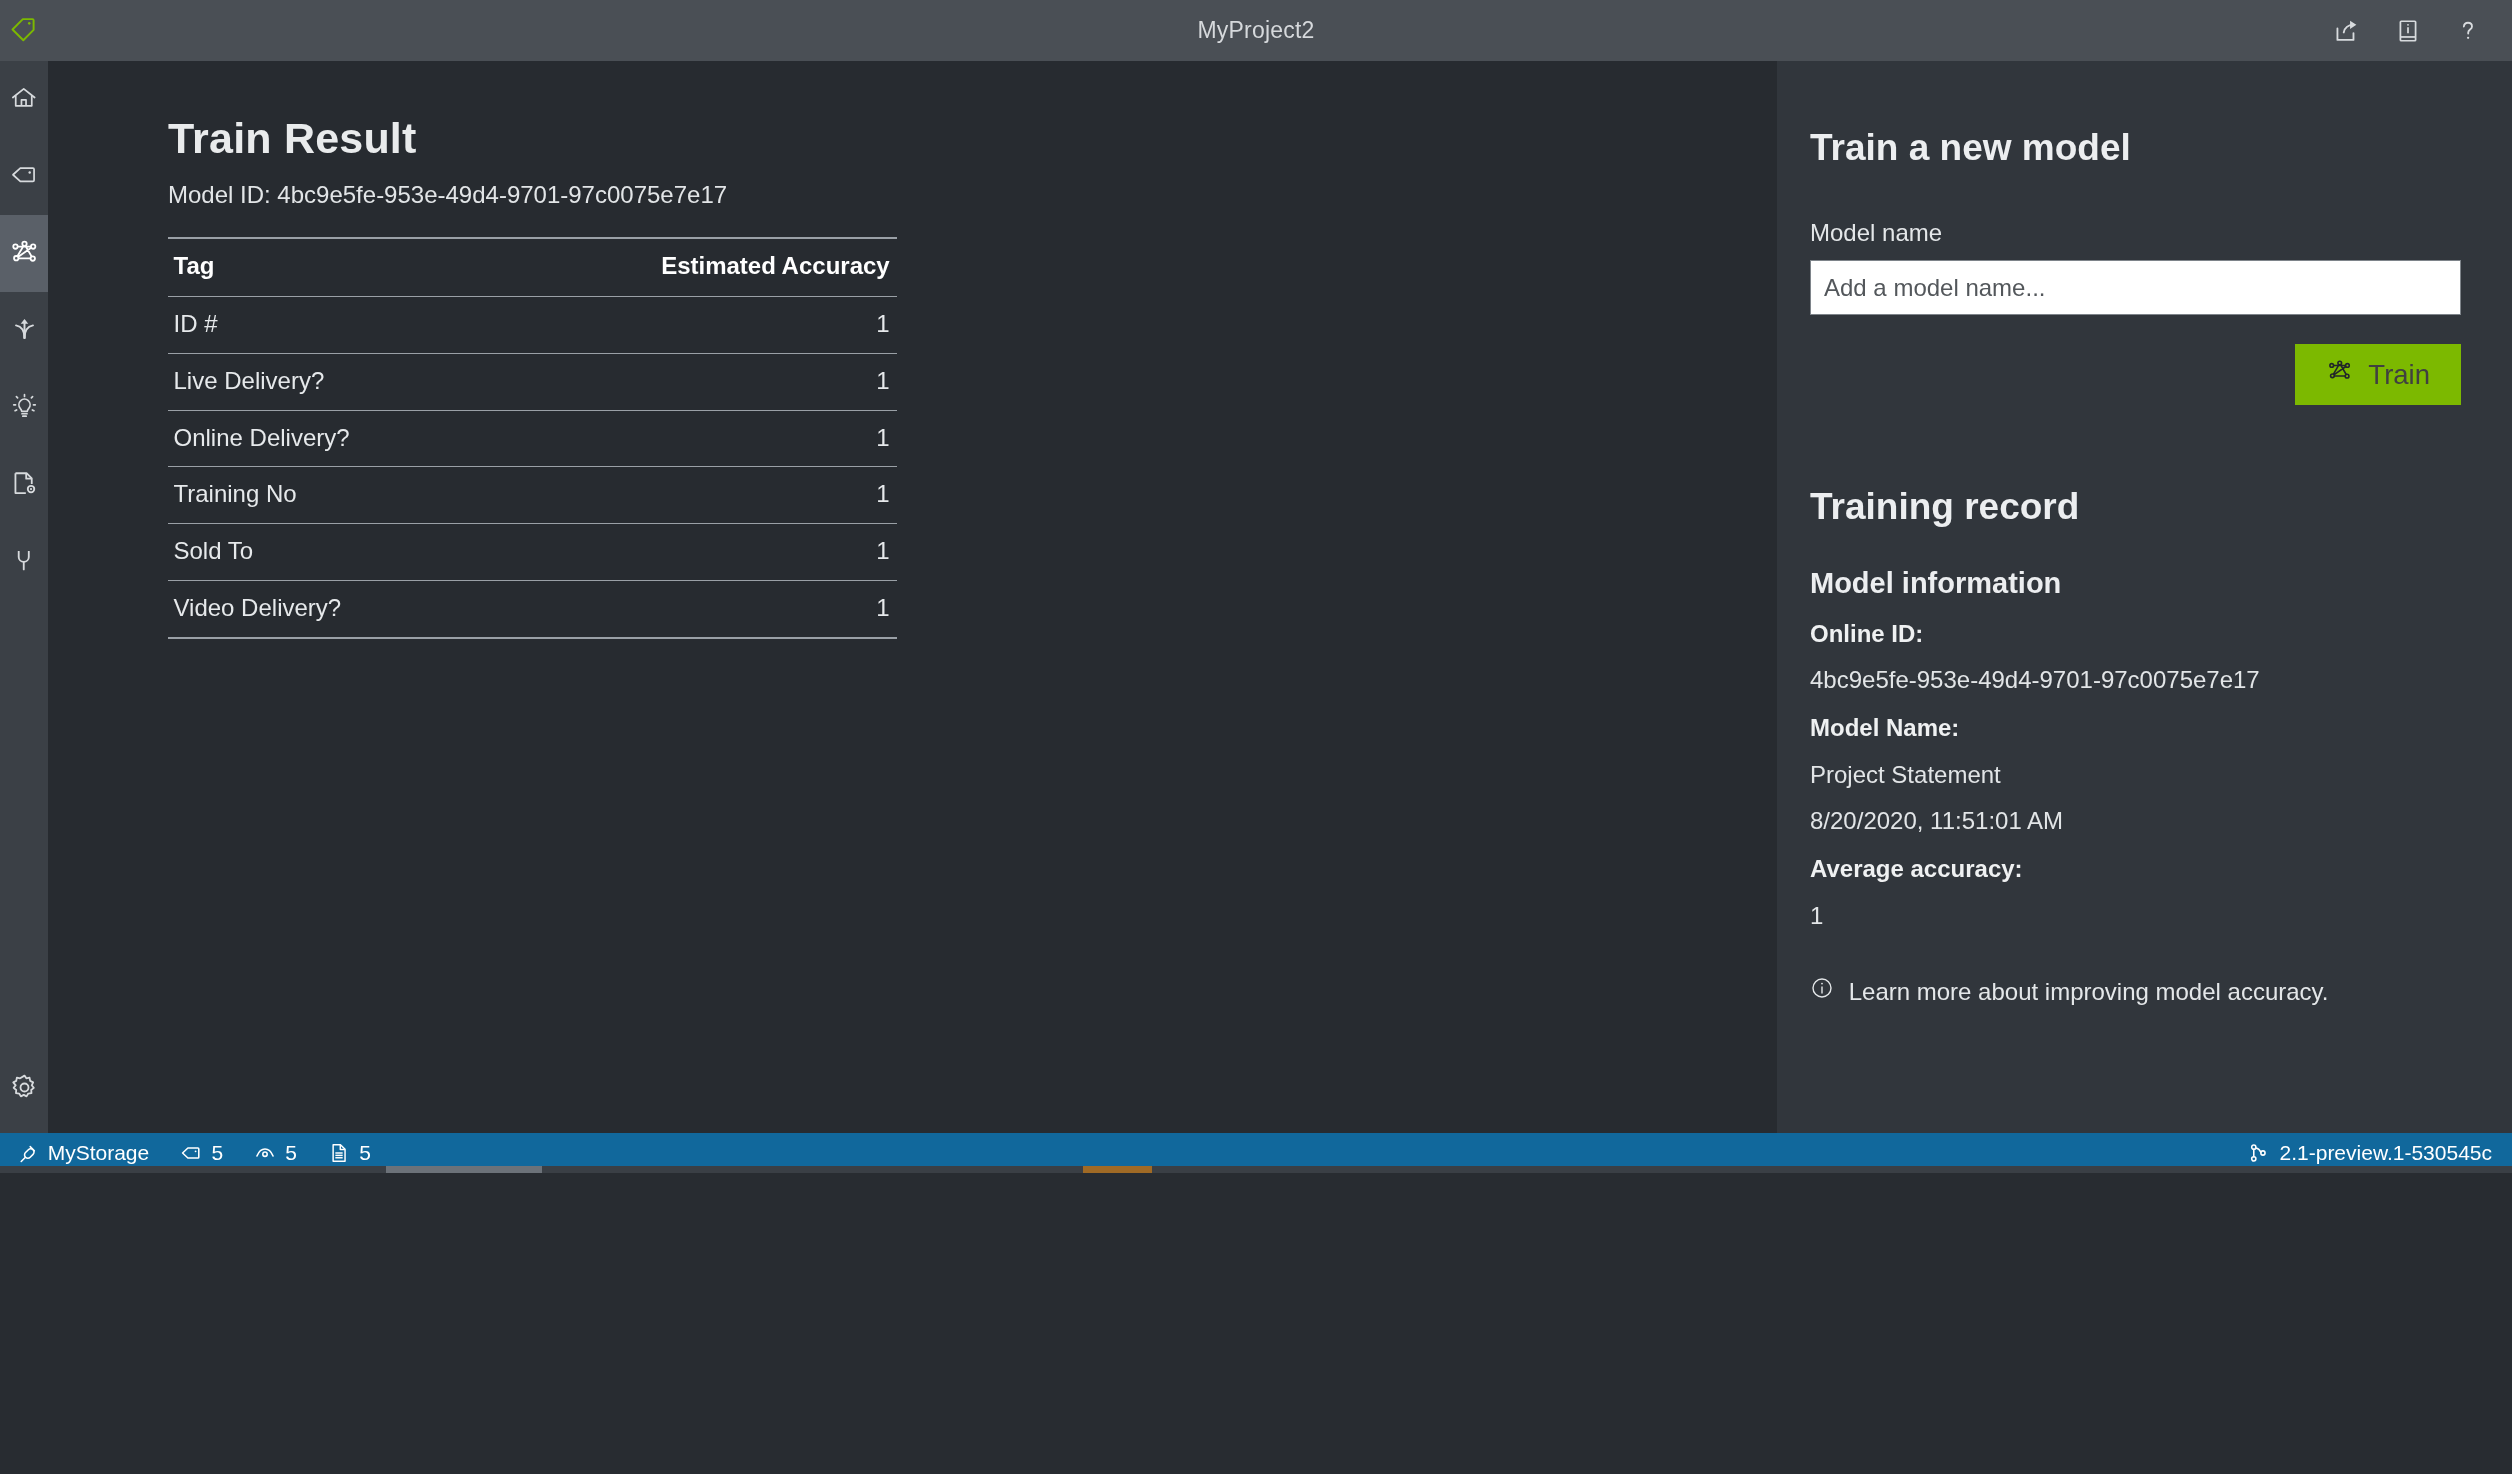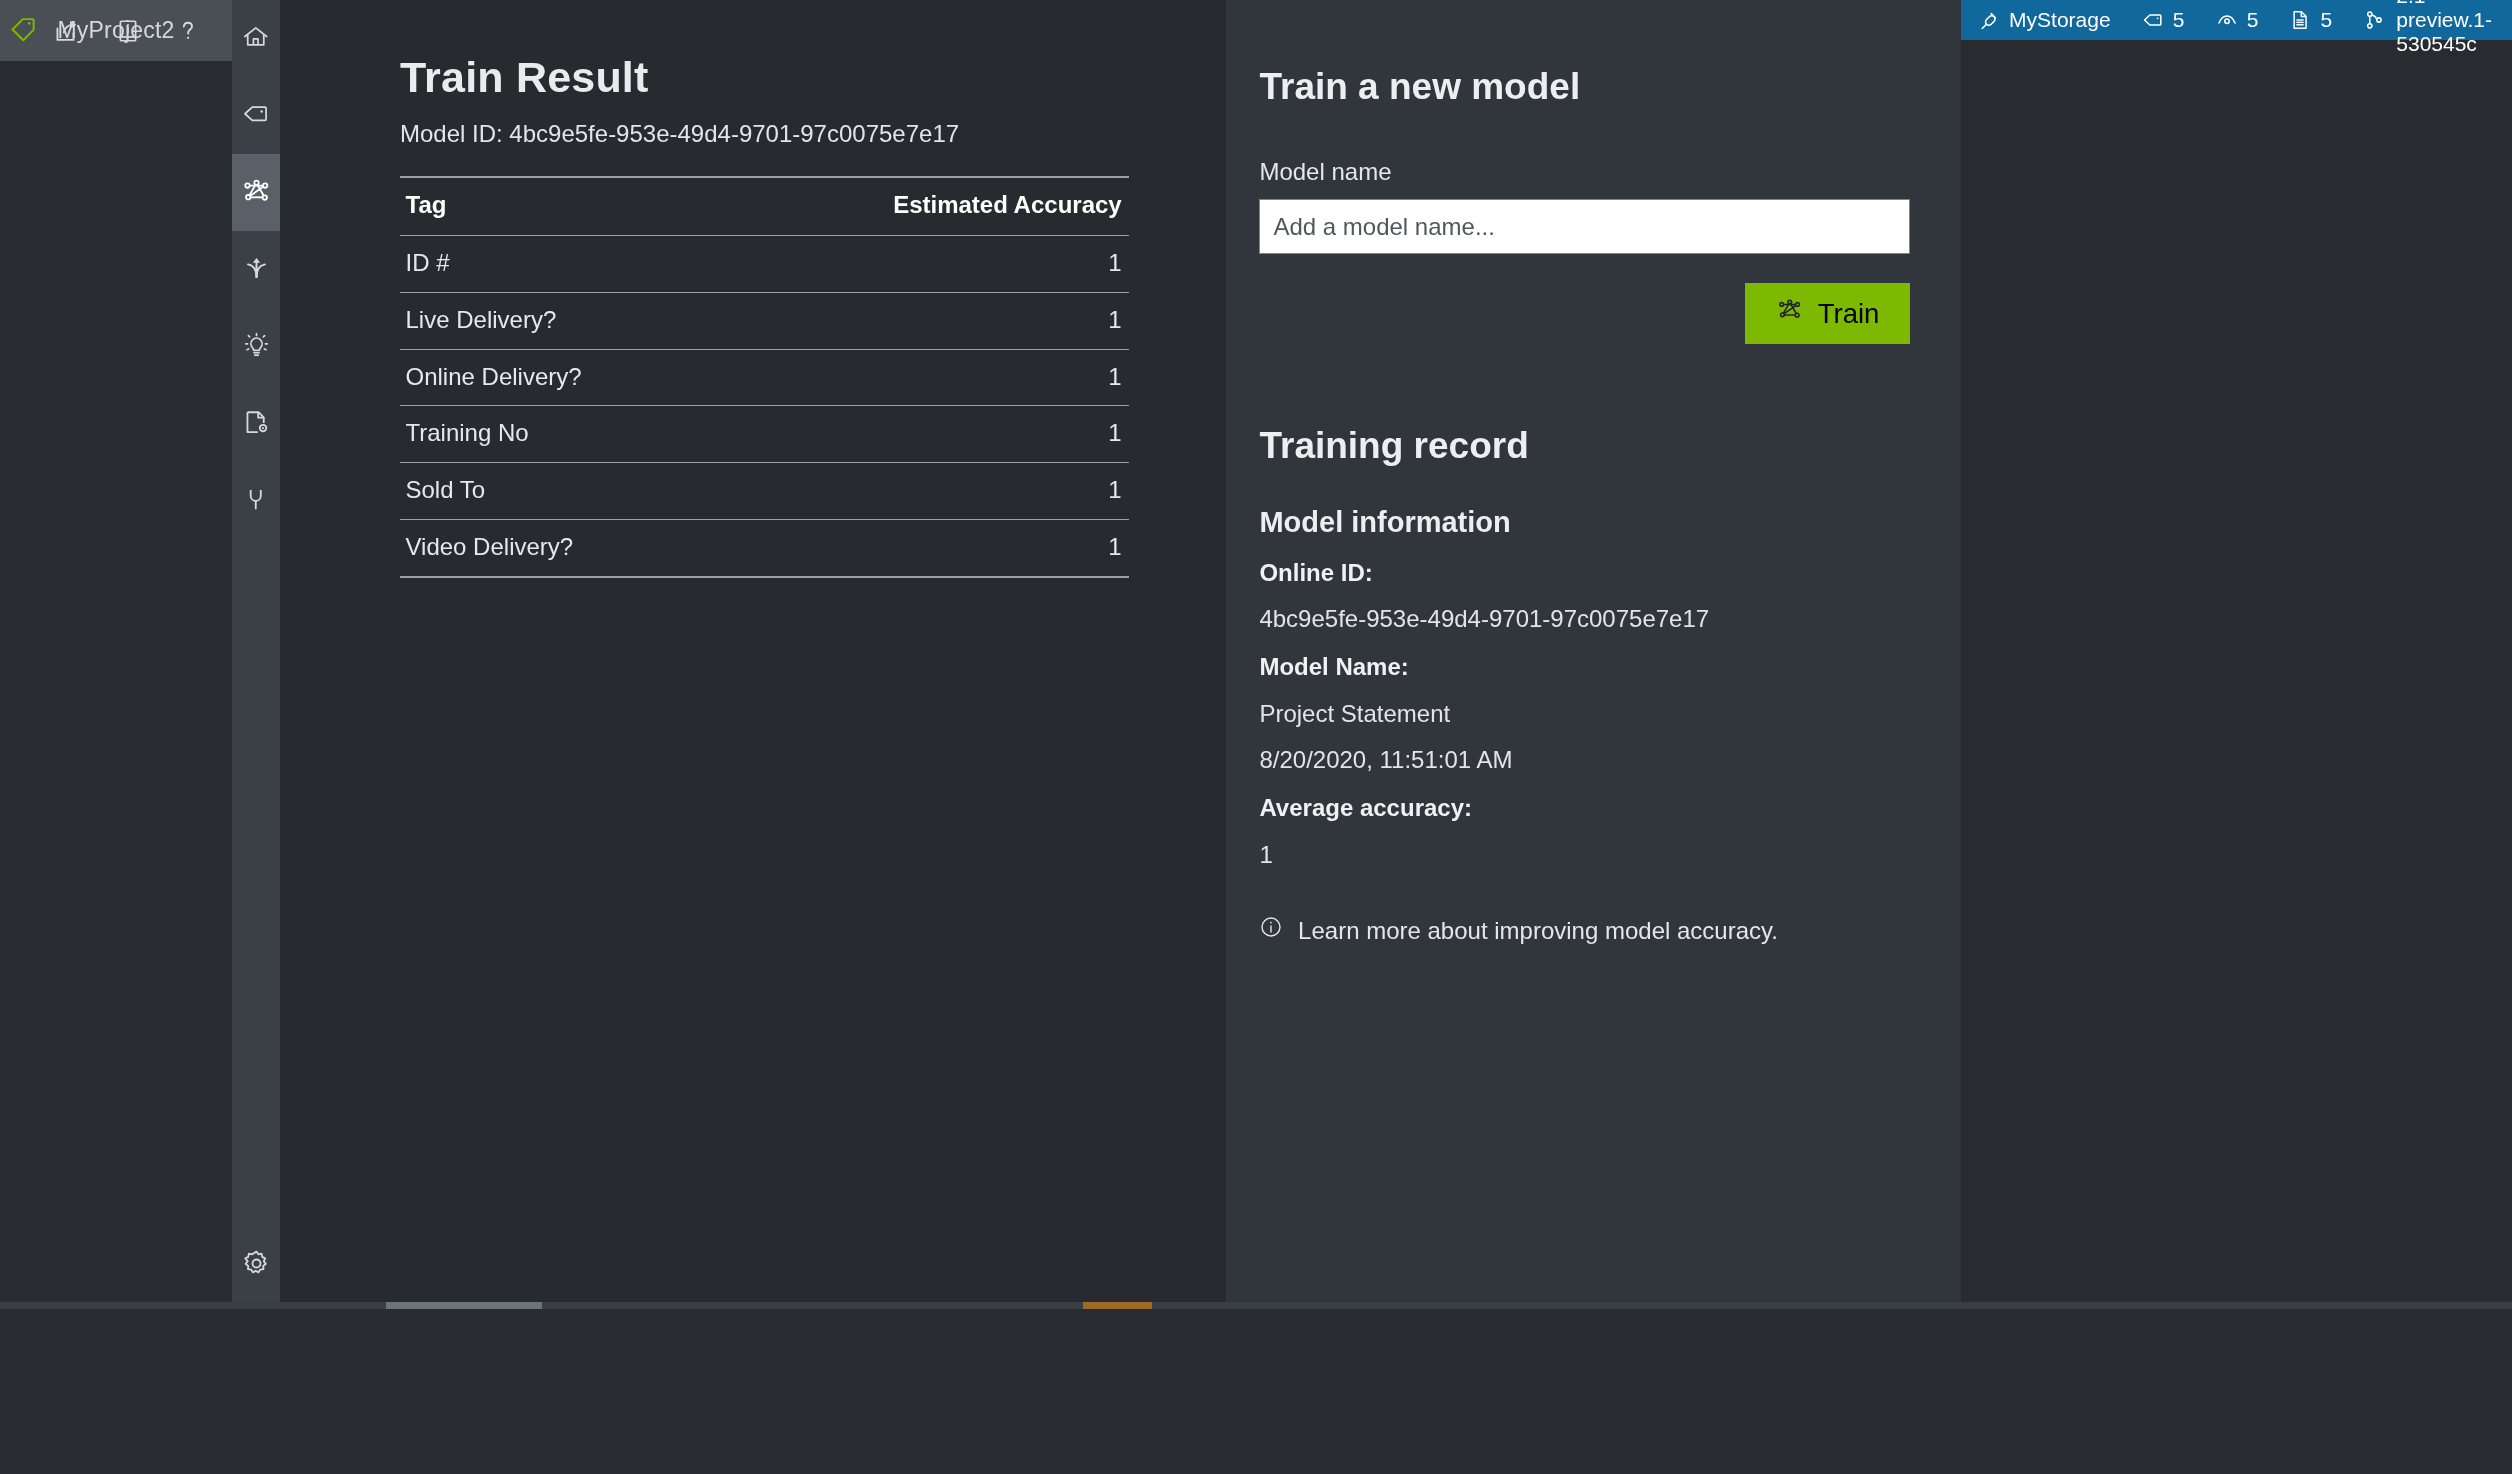--- a/index.html
+++ b/index.html
@@ -2,21 +2,21 @@
 <html style="font-size:14.7px"><head>
 <meta charset="utf-8">
 <style>
   * { box-sizing: border-box; margin: 0; padding: 0; }
   html, body {
     width: 2512px; height: 1475px;
     background: #282c31;
     font-family: "Liberation Sans", sans-serif;
     overflow: hidden;
   }
-  #app { position: relative; width: 2512px; height: 1309px; display: flex; flex-direction: row; }
+  #app { position: relative; width: 2512px; height: 1173px; display: flex; flex-direction: column; }
 
   
   .titlebar {
     height: 61px; flex: 0 0 61px;
     background: #4a4f55;
     display: flex; align-items: center;
     position: relative;
   }
   .titlebar-logo { width: 48px; height: 61px; display: flex; align-items: center; justify-content: center; }
   .titlebar-title {
@@ -72,21 +72,21 @@
   .rp-label { margin-top: 50px; font-size: 24px; color: #e4e7e9; }
   .rp-input {
     margin-top: 13px; width: 100%; height: 55px;
     background: #ffffff; border: 0.9px solid #7e848a;
     font-size: 24px; color: #3b3b3b; padding: 0 13px;
     font-family: "Liberation Sans", sans-serif;
   }
   .rp-input::placeholder { color: #53575b; }
   .rp-btnrow { margin-top: 29px; display: flex; justify-content: flex-end; }
   .train-btn {
-    background: #7cb900; border: none; color: #000000;
+    background: #7cb900; border: none; color: #404040;
     height: 61px; padding: 0 31px; display: flex; align-items: center; gap: 14.7px;
     font-size: 27.5px; cursor: pointer; font-family: "Liberation Sans", sans-serif;
   }
   .rp-h2 { margin-top: 81px; font-size: 37px; font-weight: 600; color: #eceef0; }
   .rp-h3 { margin-top: 39px; font-size: 29px; font-weight: 600; color: #eceef0; }
   .rp-key { margin-top: 20px; font-size: 24px; font-weight: bold; color: #eff1f2; }
   .rp-val { margin-top: 18.4px; font-size: 24px; color: #e2e5e7; }
   .rp-note { margin-top: 46px; display: flex; align-items: flex-end; gap: 14.7px; font-size: 24px; color: #e4e7e9; cursor: pointer; }
 
   

